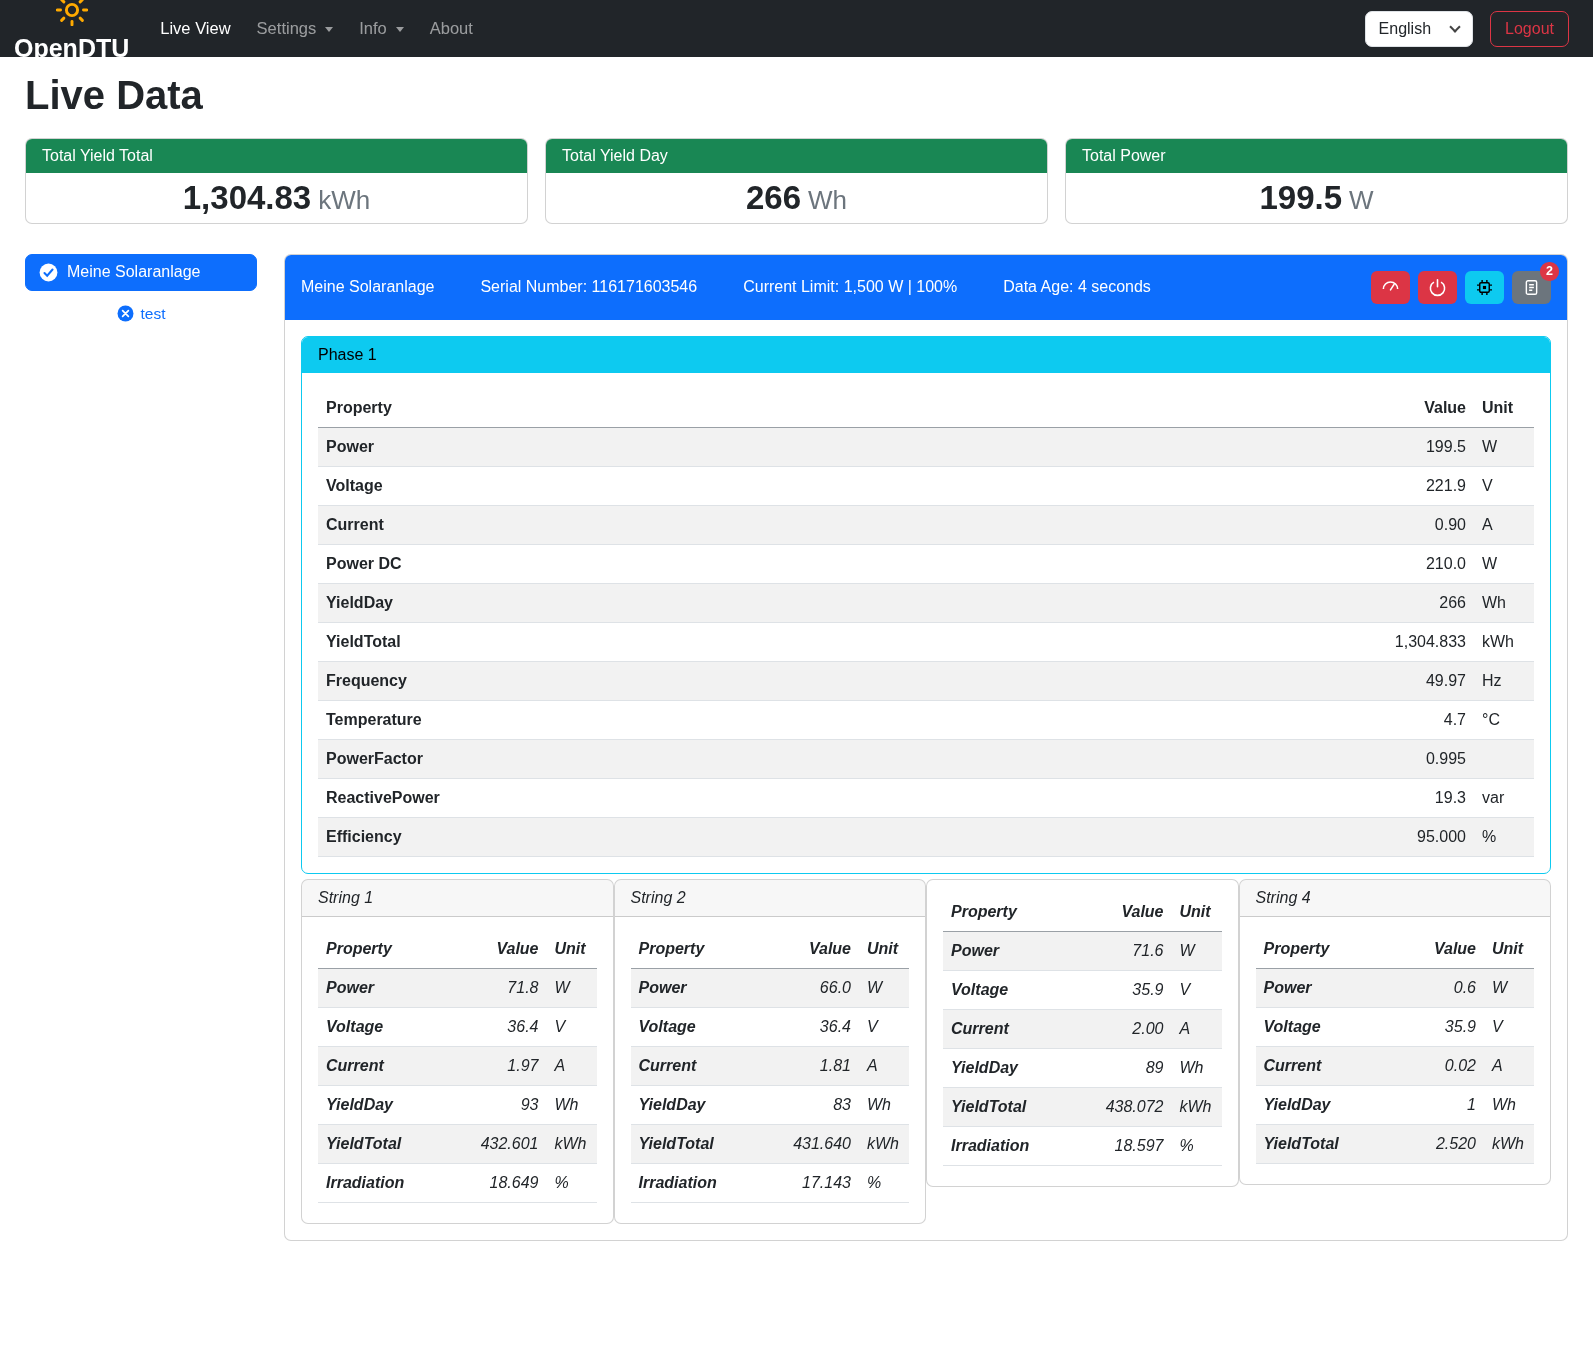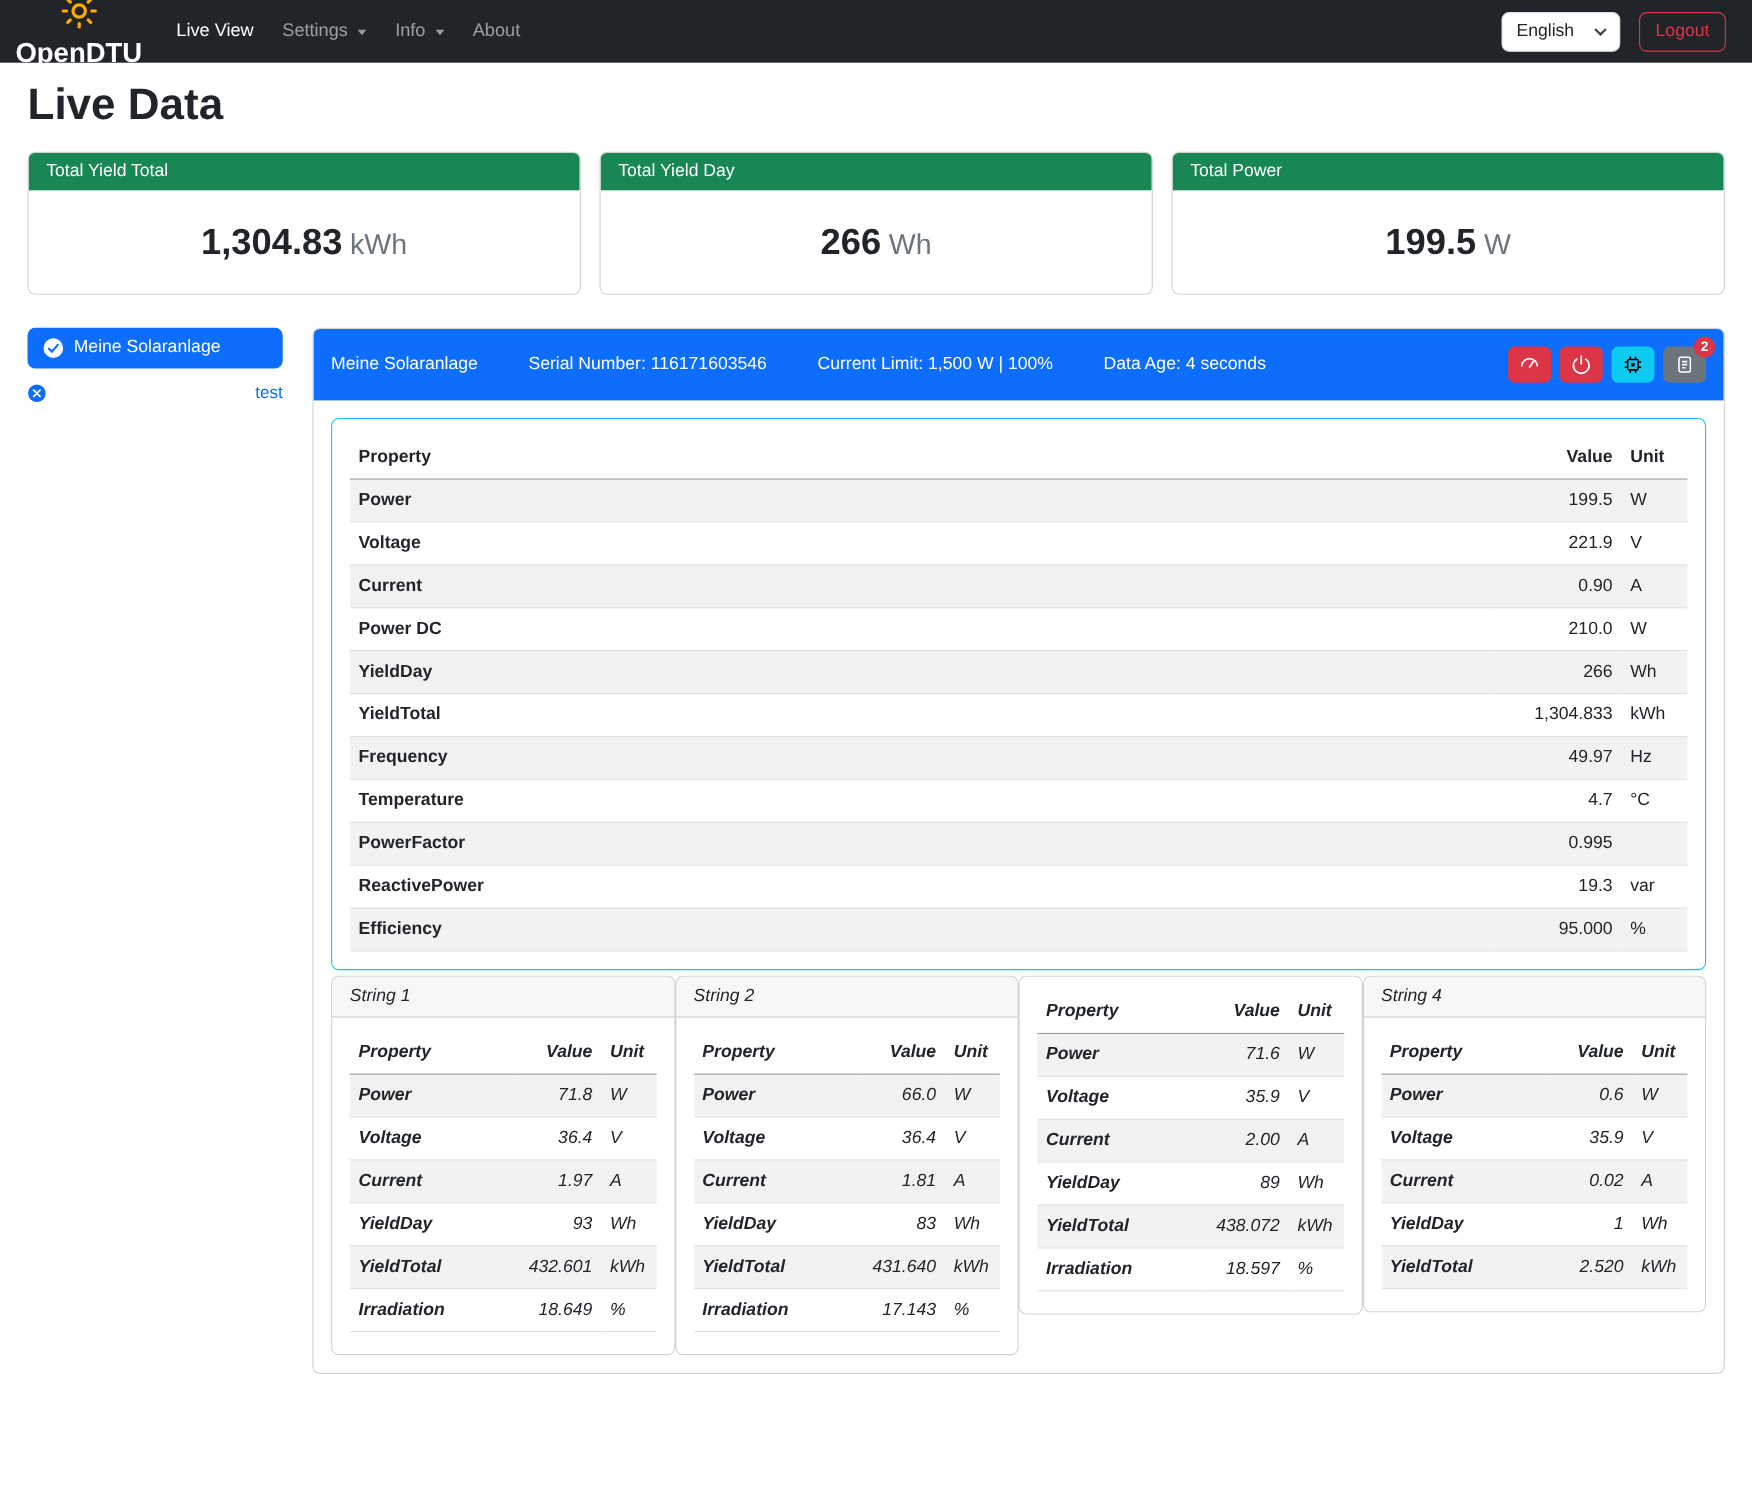--- a/index.html
+++ b/index.html
@@ -50,35 +50,35 @@
   
   .container { padding:0 25px 30px; }
   .page-title { font-size:40px; font-weight:600; margin:16px 0 20px; }
 
   .summary-row { display:flex; gap:17px;border-radius:30px; }
   .card {
     border:1px solid rgba(0,0,0,.175); border-radius:7px; background:#fff; overflow:hidden;
   }
   .summary-card { flex:1; }
   .card-header-green { background:#198754; color:#fff; padding:8px 16px; font-size:16px; }
-  .summary-body { text-align:center; padding:27px 16px; font-size:33px; line-height:1.2; }
+  .summary-body { text-align:center; padding:5px 16px; font-size:33px; line-height:1.2; }
   .summary-value { font-weight:700; color:#212529; }
   .summary-unit { color:#6c757d; font-size:26px; margin-left:7px; font-weight:400; }
 
   .content-row { display:flex; gap:27px; margin-top:30px; align-items:flex-start; }
 
   
   .sidebar { width:232px; flex:0 0 232px; }
   .inverter-btn {
     width:100%; background:#0d6efd; border:1px solid #0d6efd; color:#fff;
     border-radius:7px; padding:8px 13px; font-size:16px;
     display:flex; align-items:center; gap:9px; cursor:pointer;
   }
   .test-link {
-    margin-top:14px; display:flex; justify-content:space-between; align-items:center; gap:7px;
+    margin-top:14px; display:flex; justify-content:center; align-items:center; gap:7px;
     color:#0d6efd; font-size:15.5px; cursor:pointer;
   }
 
   
   .main-panel { flex:1; }
   .panel-header {
     background:#0d6efd; color:#fff; padding:16px;
     display:flex; align-items:center; gap:46px; font-size:16px;
   }
   .panel-header .spacer { flex:1; }
@@ -252,20 +252,21 @@
               <line x1="9" y1="15.5" x2="13" y2="15.5" stroke="#fff" stroke-width="1.8"></line>
             </svg>
             <span class="badge">2</span>
           </button>
         </div>
       </div>
 
       <div class="panel-body">
 
         <div class="phase-card">
+          <div class="phase-header">Phase 1</div>
           <div class="phase-body">
             <table class="data-table phase-table">
               <thead>
                 <tr>
                   <th class="prop">Property</th>
                   <th class="val">Value</th>
                   <th class="unit">Unit</th>
                 </tr>
               </thead>
               <tbody>

